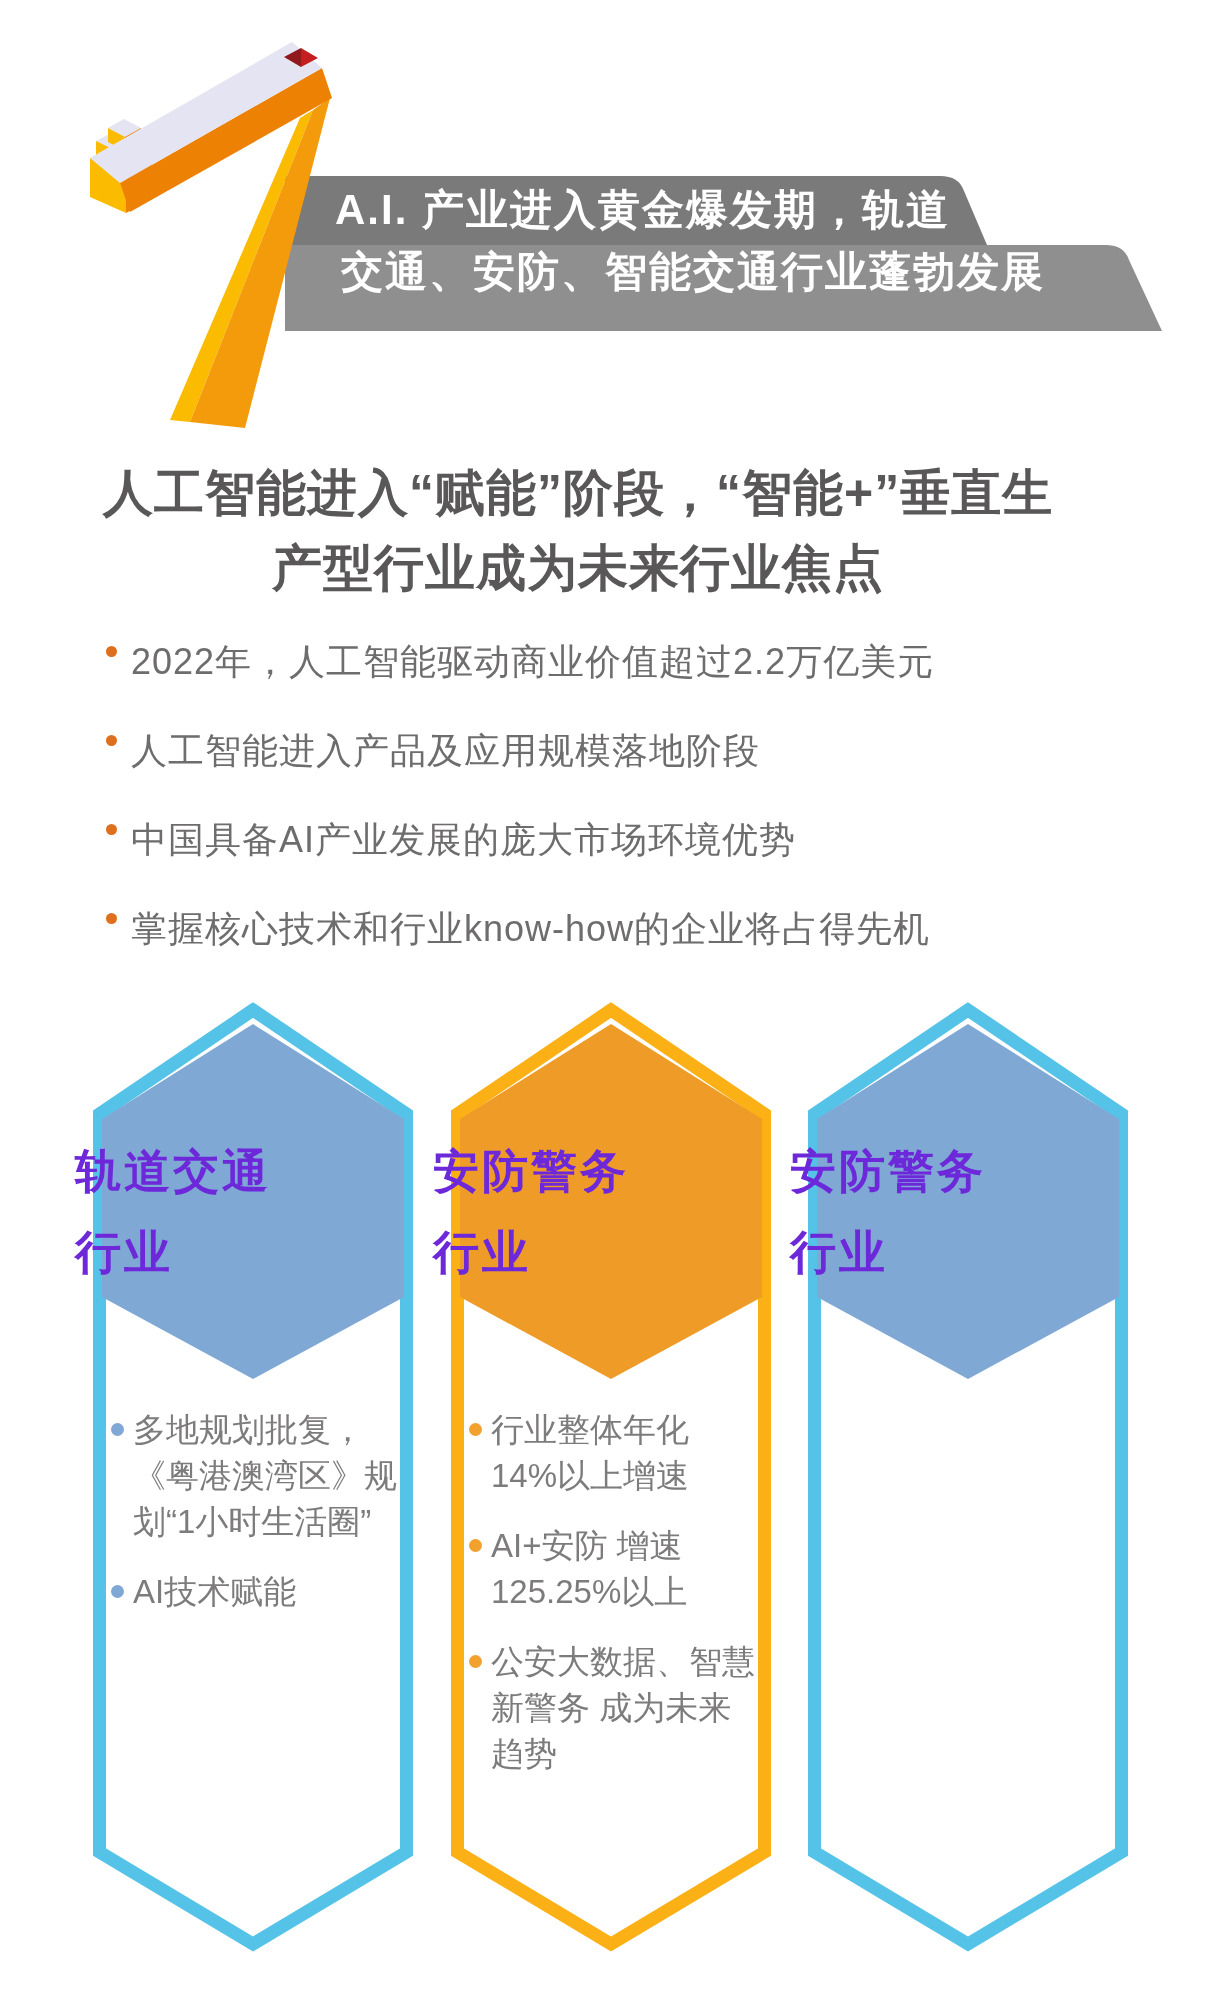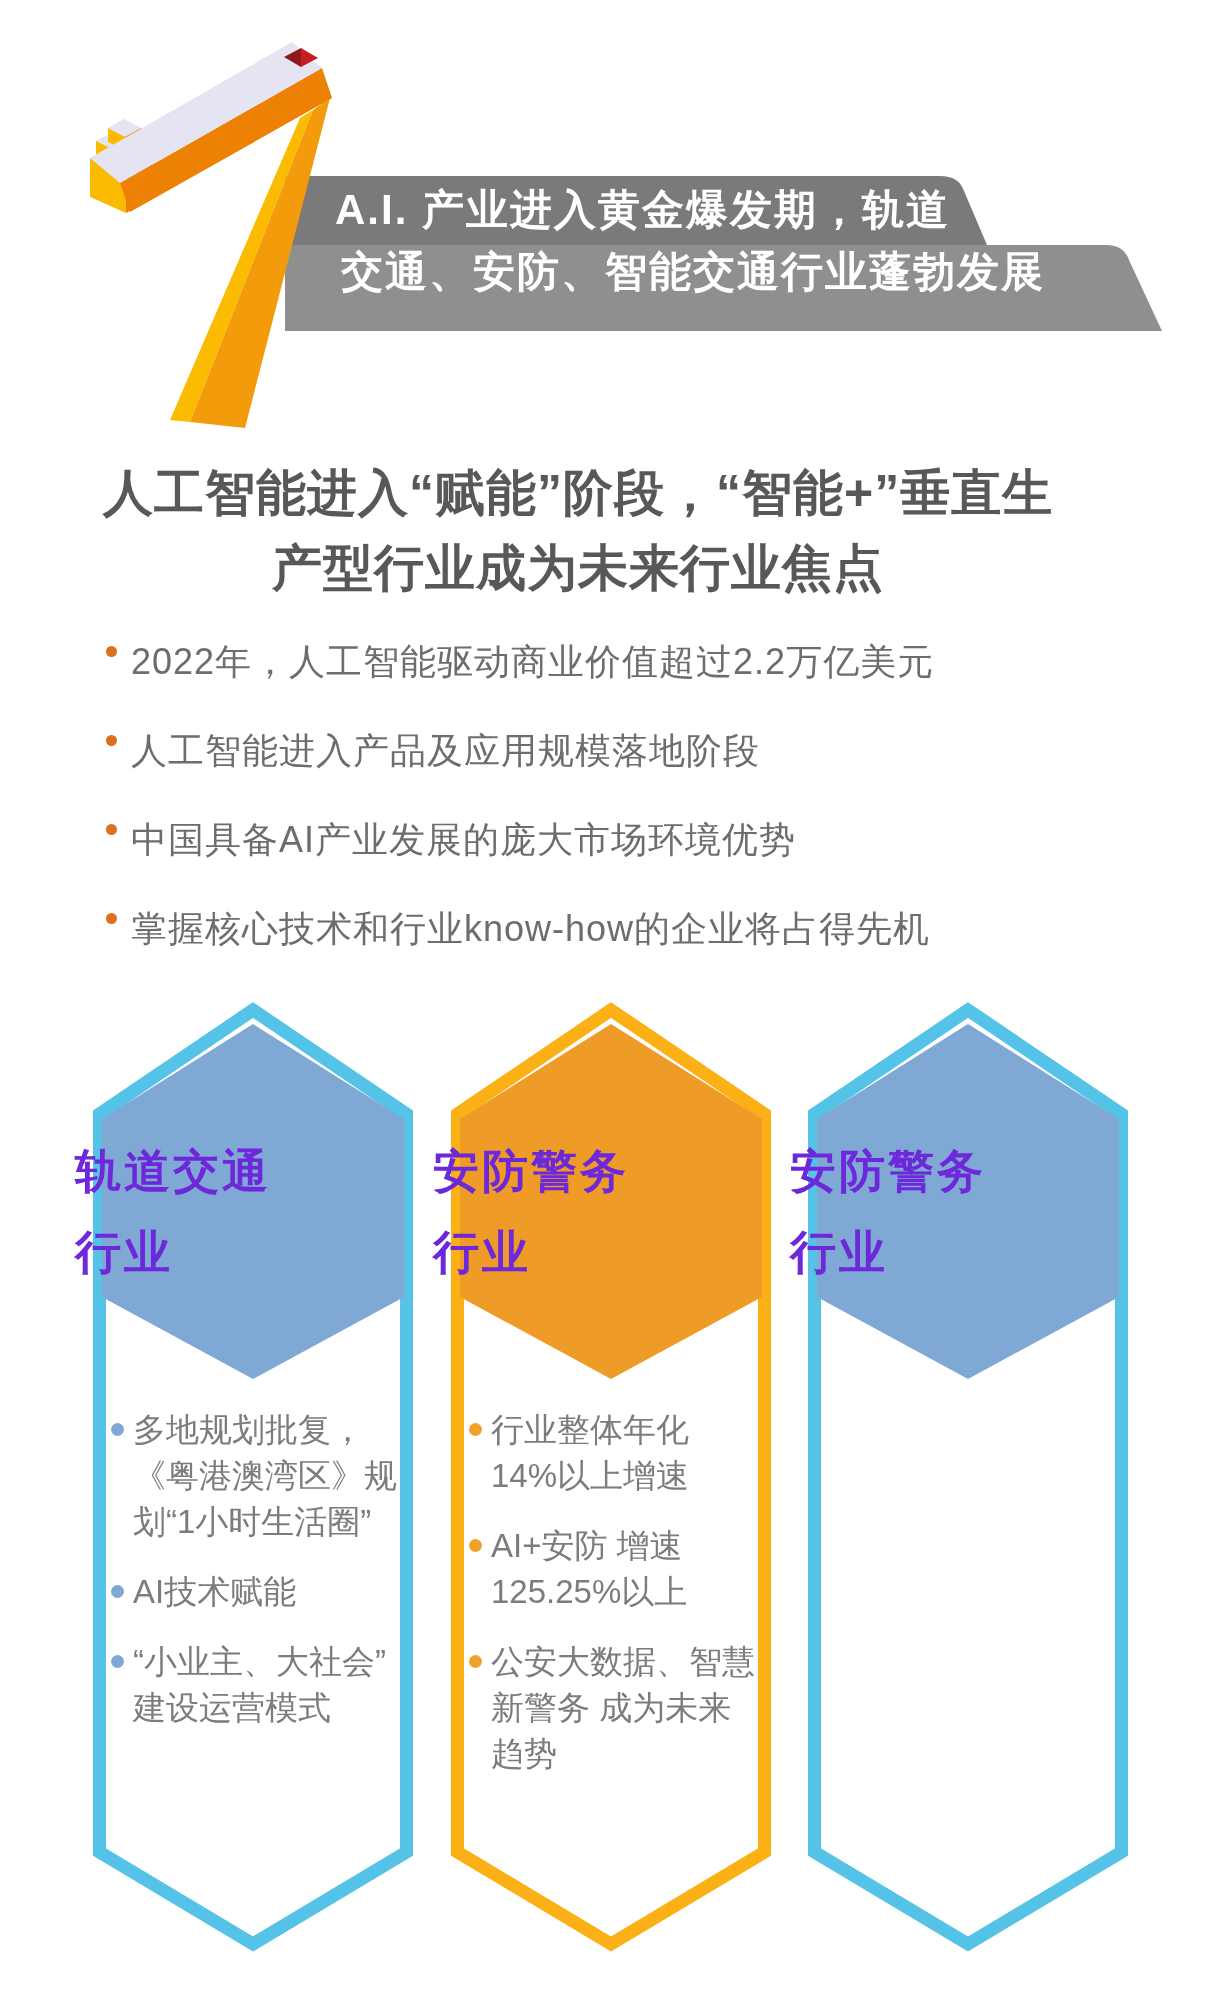--- a/index.html
+++ b/index.html
@@ -133,25 +133,20 @@
       <li>
         <span class="col-dot"></span>
         <span class="col-text">多地规划批复，
 《粤港澳湾区》规
 划“1小时生活圈”</span>
       </li>
       <li>
         <span class="col-dot"></span>
         <span class="col-text">AI技术赋能</span>
       </li>
-      <li>
-        <span class="col-dot"></span>
-        <span class="col-text">“小业主、大社会”
-建设运营模式</span>
-      </li>
     </ul>
   </section>
 
   <section class="column col-sec" style="--outline: #FBB116; --hex: #EE9C27; --dot: #F2A12D; --ctext: #7D7B7B;">
     <svg class="col-svg" width="356" height="960" viewBox="0 0 356 960">
       <path class="col-outline" d="M178 10 L24.5 114 L24.5 852 L178 944 L331.5 852 L331.5 114 Z"></path>
       <path class="col-hex" d="M178 24 L329 119 L329 297 L178 379 L27 297 L27 119 Z"></path>
     </svg>
     <h2 class="col-title">安防警务
 行业</h2>

